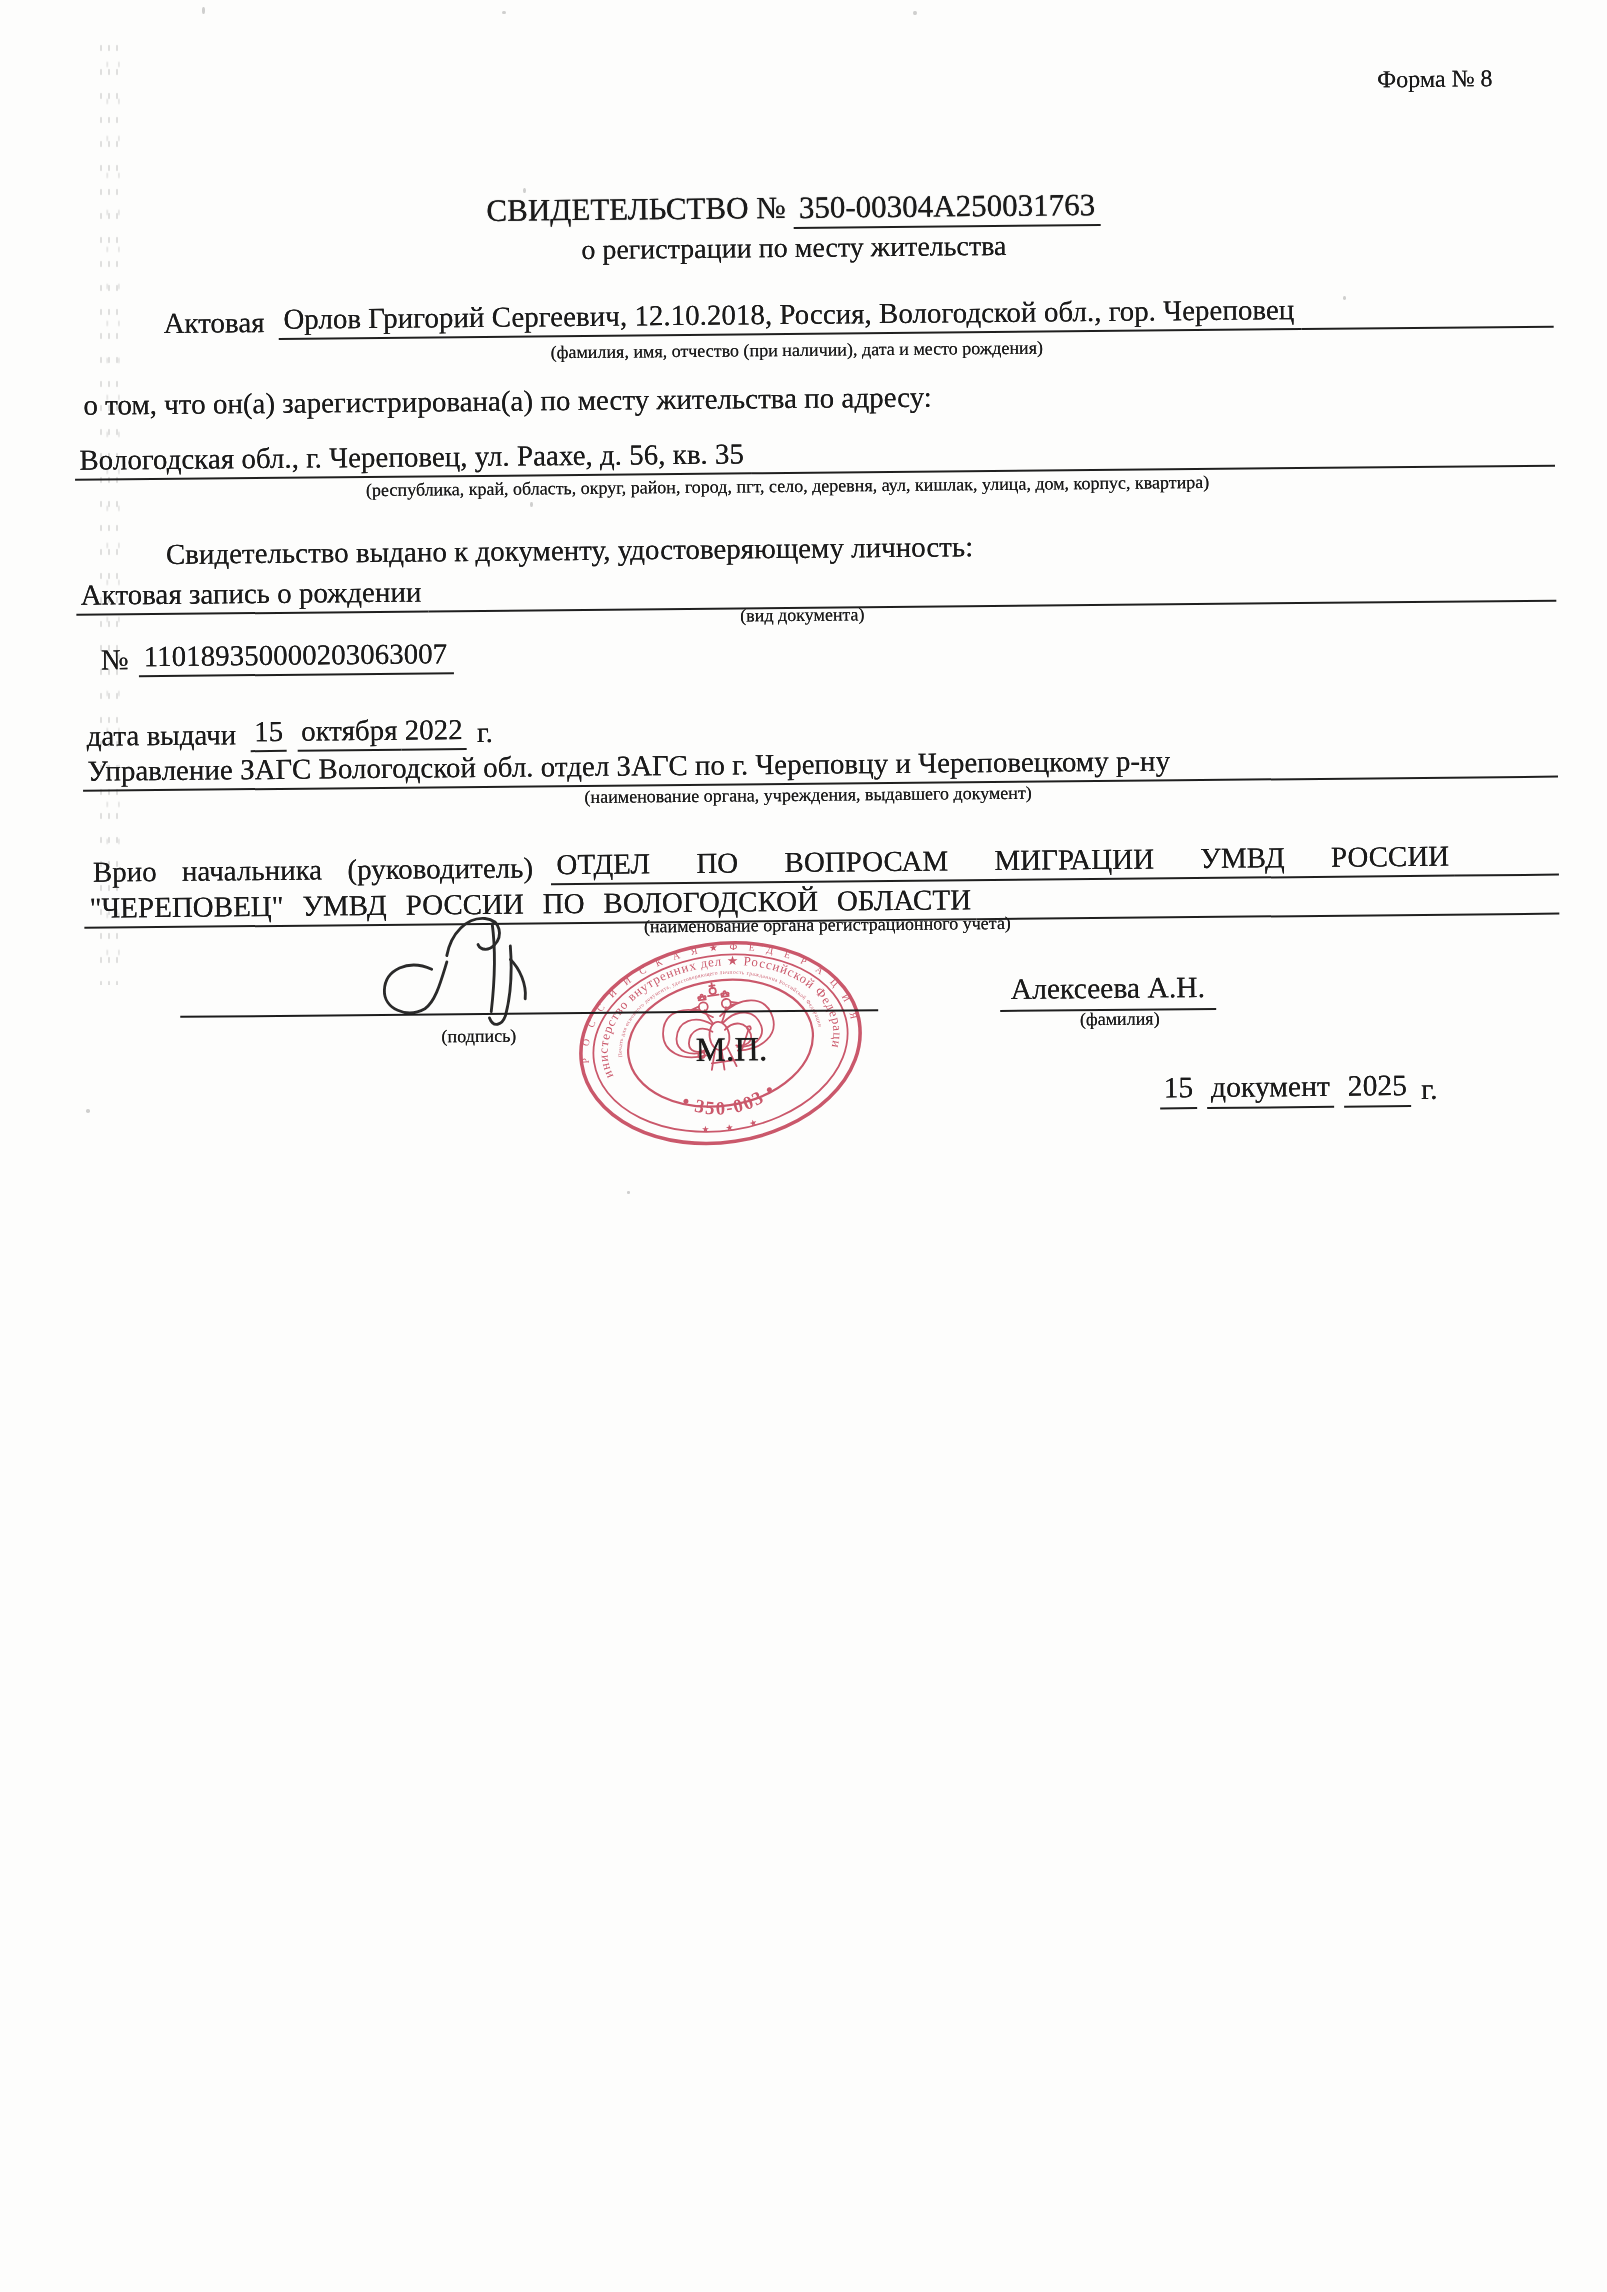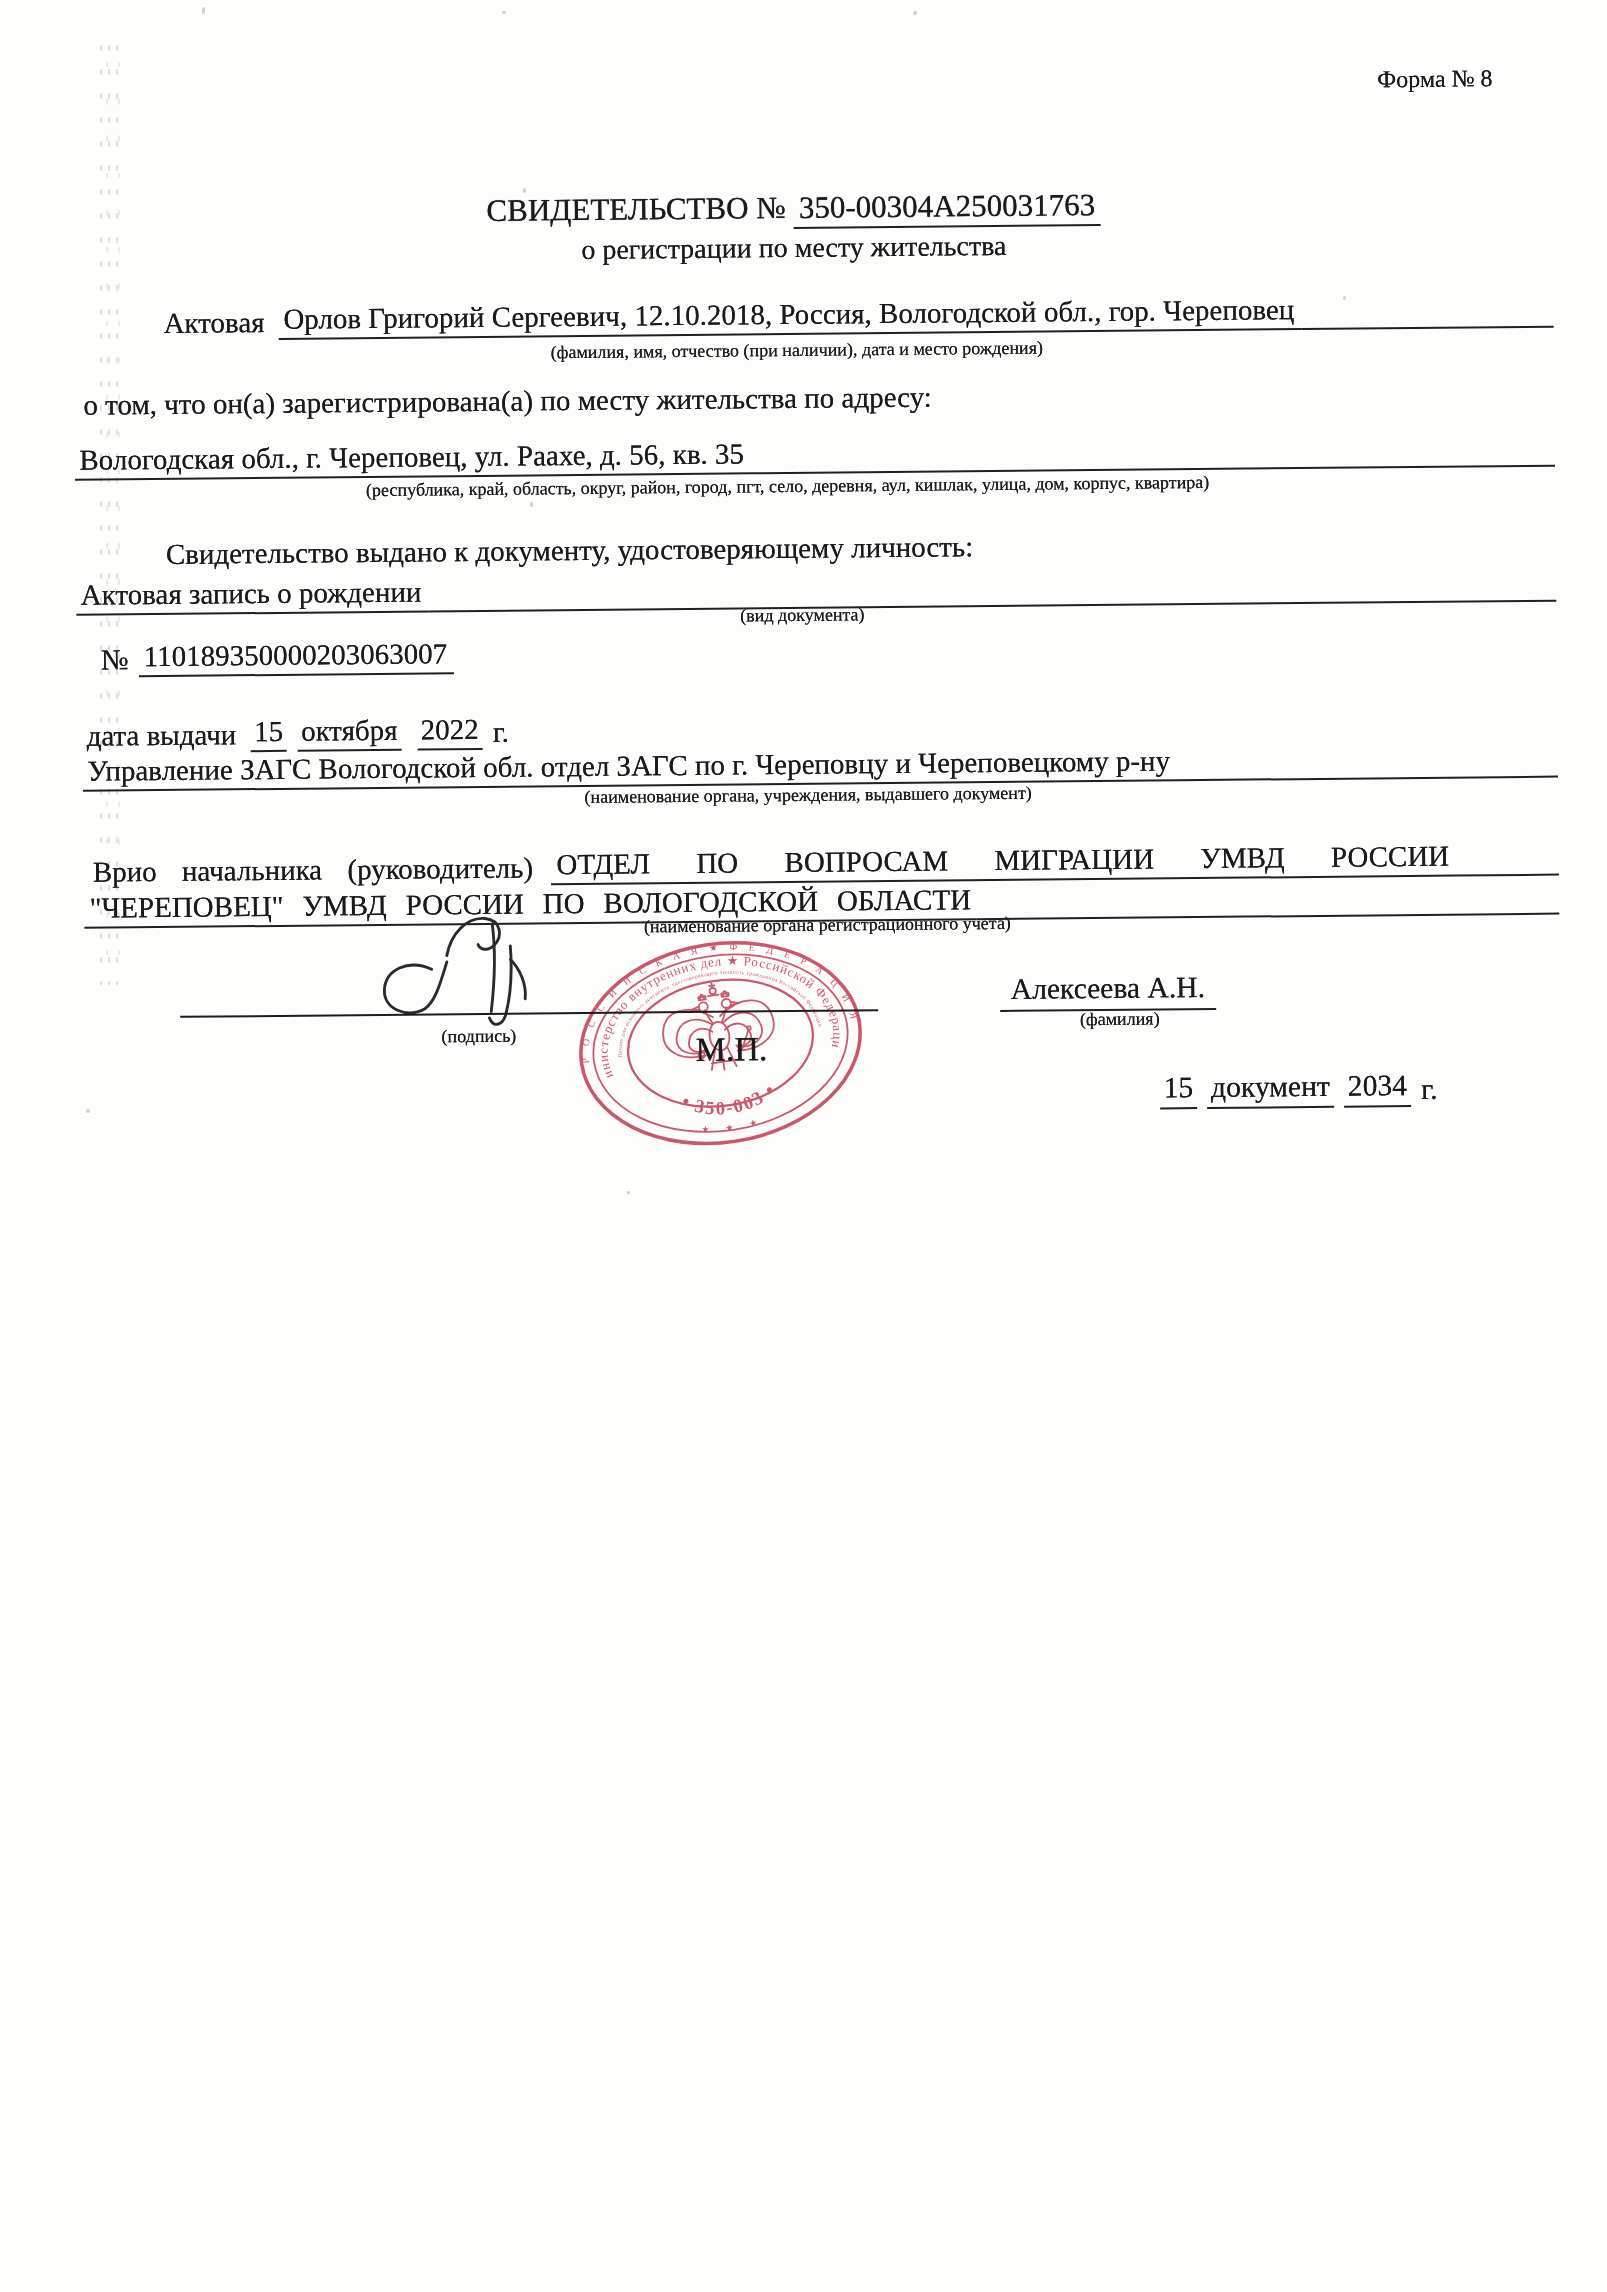--- a/index.html
+++ b/index.html
@@ -139,21 +139,21 @@
     <div class="cap" style="left:354px;top:605px;width:896px">(вид документа)</div>
 
     <div class="row t" style="left:100px;top:632px">
       <span class="gap12">№</span>
       <span class="u pad">110189350000203063007</span>
     </div>
 
     <div class="row t" style="left:85px;top:708px">
       <span class="gap16">дата выдачи</span>
       <span class="u gap12" style="padding:0 3.6px 0.9px">15</span>
-      <span class="u" style="padding:0 3.6px 0.9px;margin-right:16px">октября</span>
+      <span class="u" style="padding:0 3.6px 0.9px;">октября</span>
       <span class="u gap12" style="padding:0 3.6px 0.9px">2022</span>
       <span>г.</span>
     </div>
     <div class="row t" style="left:81px;top:746px;right:52px">
       <span class="u pad">Управление ЗАГС Вологодской обл. отдел ЗАГС по г. Череповцу и Череповецкому р-ну</span>
       <span class="fill"></span>
     </div>
     <div class="cap" style="left:358px;top:785px;width:896px">(наименование органа, учреждения, выдавшего документ)</div>
 
     <div class="row t" style="left:90px;top:844px;right:52px">
@@ -182,19 +182,19 @@
     <div class="mp">М.П.</div>
 
     <div class="row t" style="left:996px;top:973px;font-size:29.6px">
       <span class="u" style="padding:0 10.7px 2.7px">Алексеева А.Н.</span>
     </div>
     <div class="cap" style="left:1026px;top:1012px;width:179px">(фамилия)</div>
 
     <div class="row t" style="left:1155px;top:1073px;font-size:29.6px">
       <span class="u gap12" style="padding:0 3.6px 1.8px">15</span>
       <span class="u gap12" style="padding:0 3.6px 1.8px">документ</span>
-      <span class="u gap12" style="padding:0 3.6px 1.8px">2034</span>
+      <span class="u gap12" style="padding:0 3.6px 1.8px">2025</span>
       <span>г.</span>
     </div>
 
   </div>
 </div>
 
 
 </body></html>

